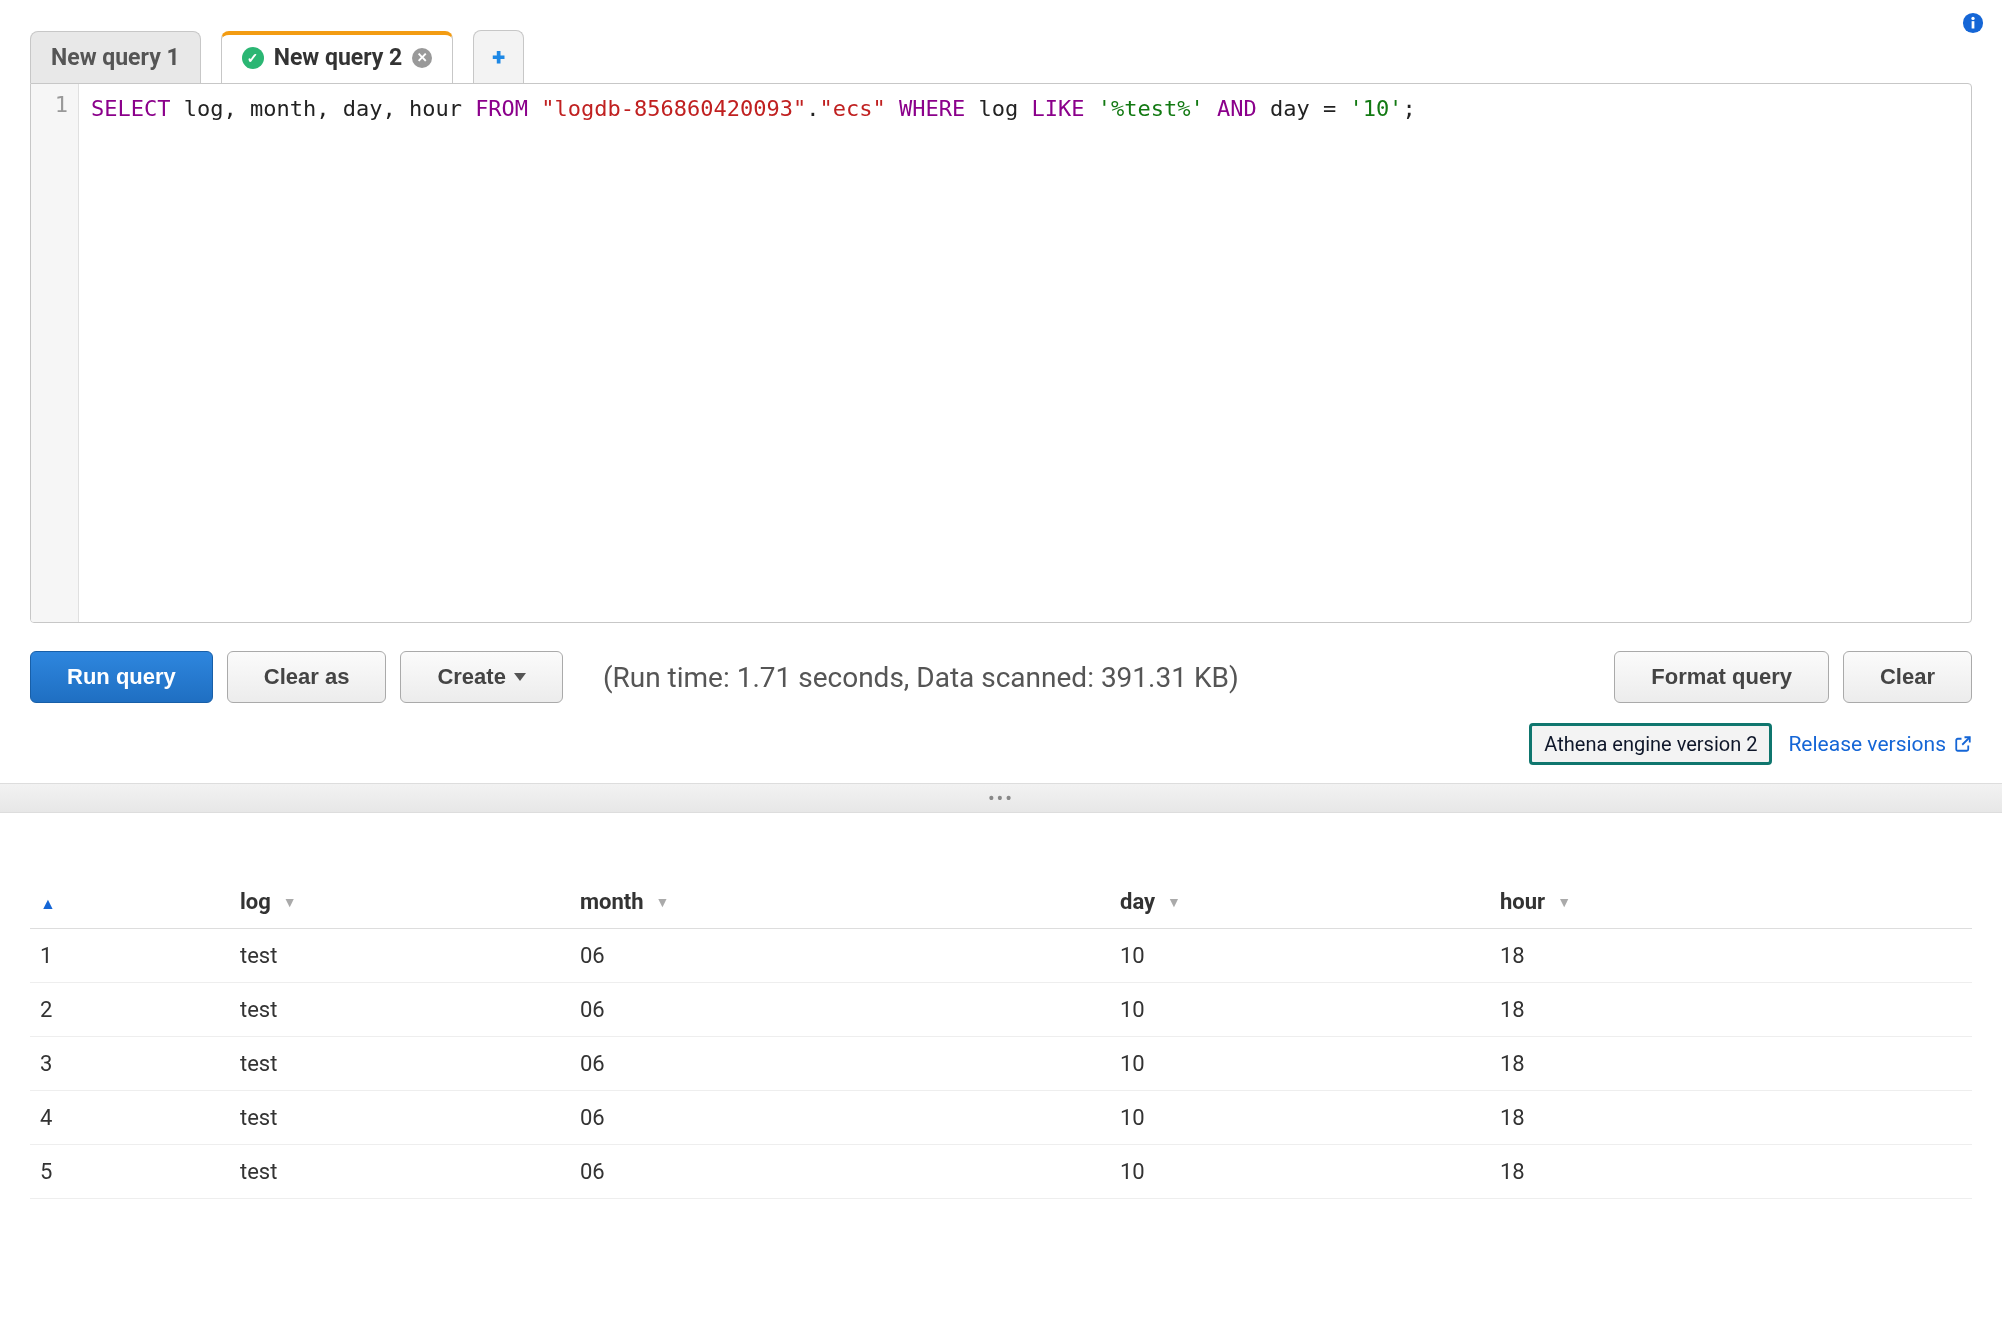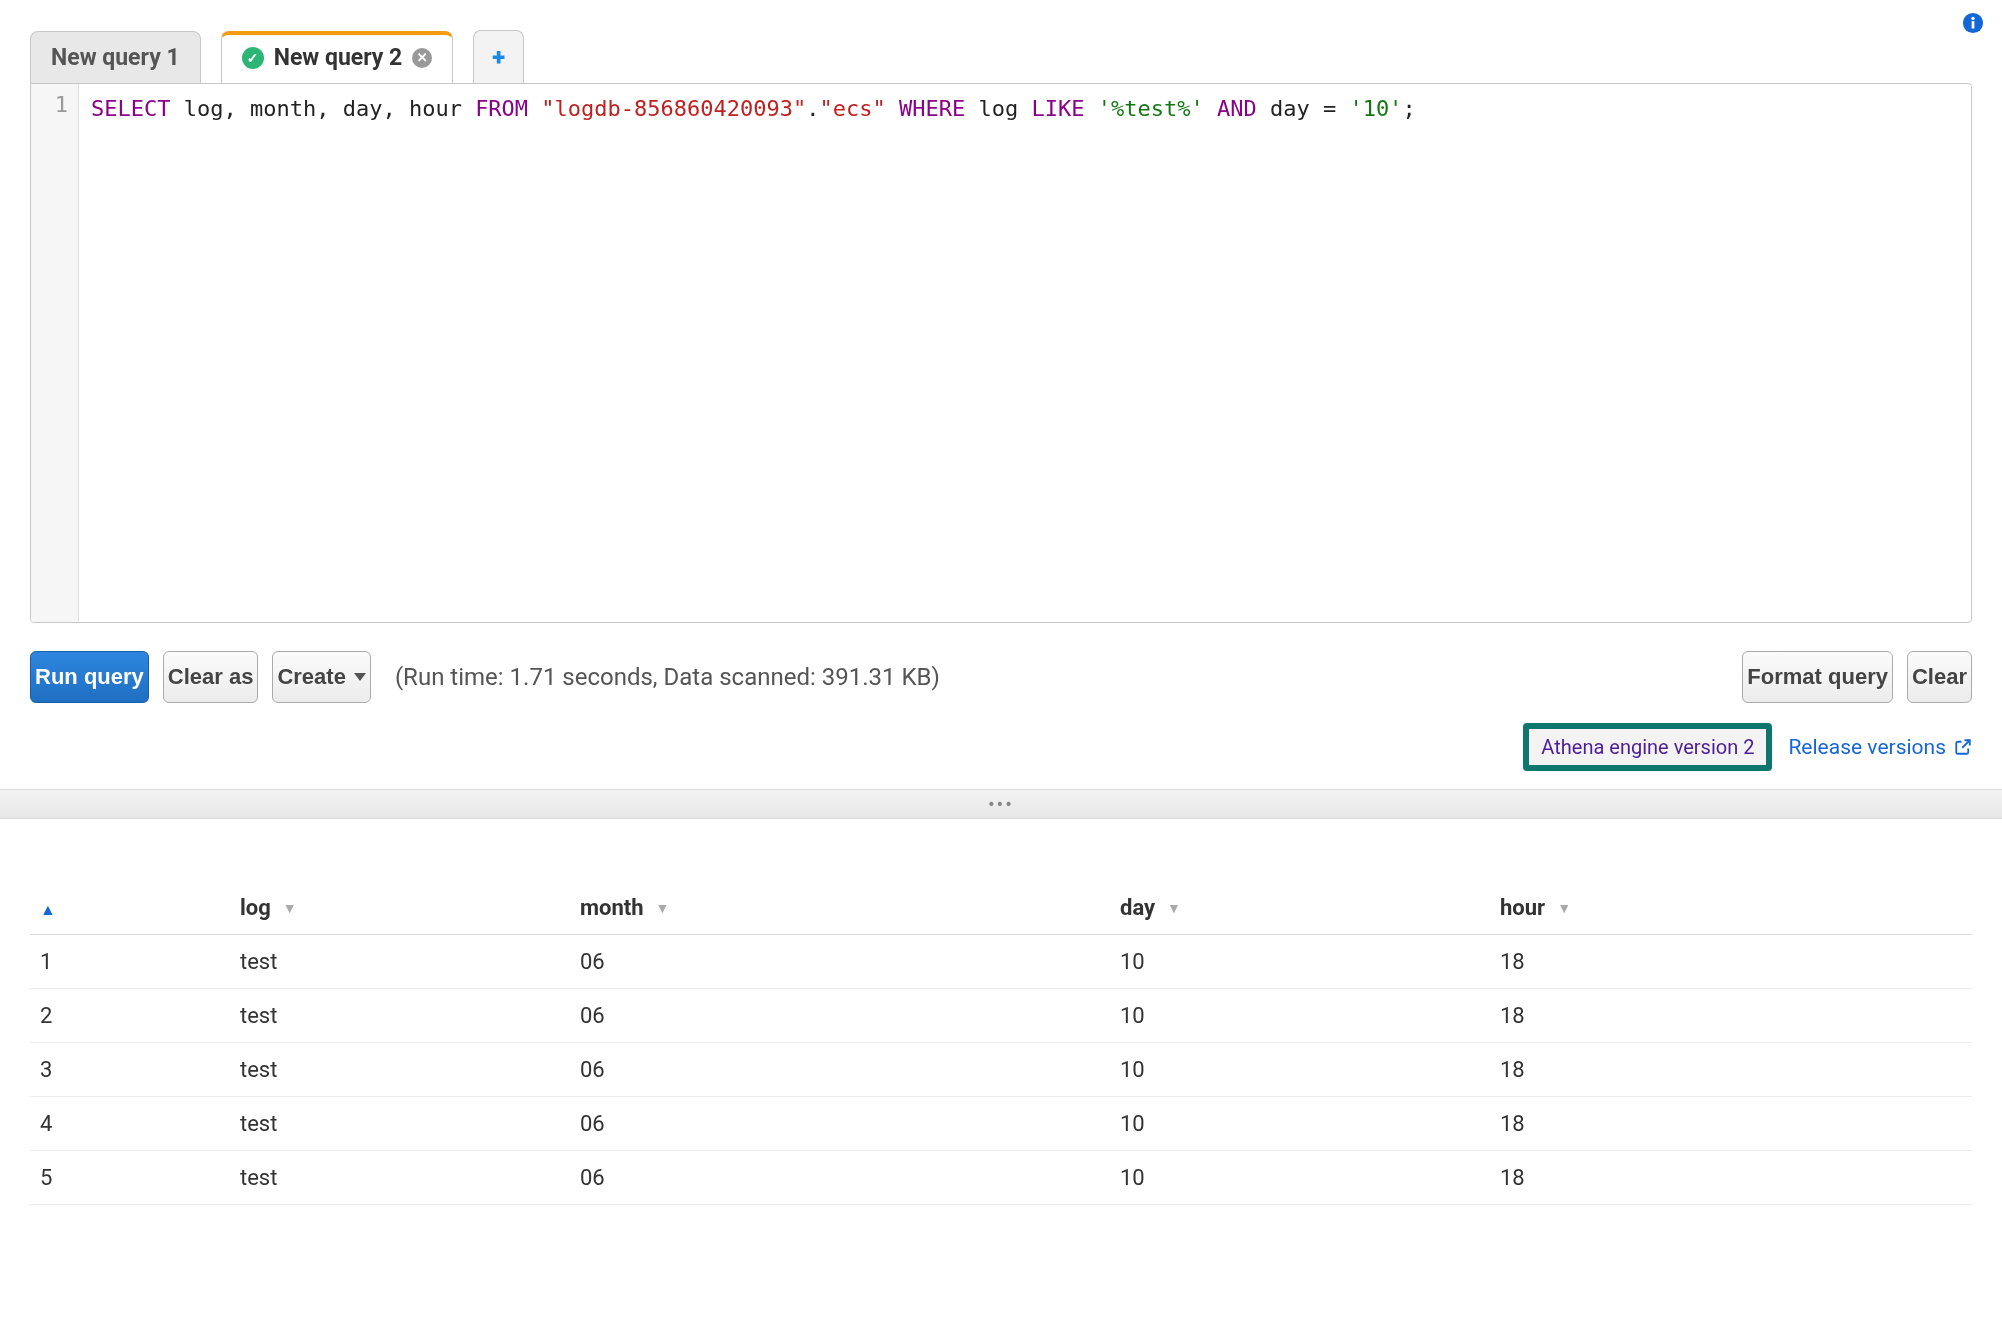--- a/index.html
+++ b/index.html
@@ -113,21 +113,21 @@
   .strgreen { color: #127912; }
   .toolbar {
     display: flex;
     align-items: center;
     gap: 14px;
     padding: 28px 30px 12px 30px;
   }
   .btn {
     border: 1px solid #aaa;
     border-radius: 6px;
-    padding: 12px 4px;
+    padding: 12px 36px;
     font-size: 22px;
     font-weight: 700;
     color: #444;
     background: linear-gradient(#fbfbfb, #ececec);
     cursor: pointer;
     display: inline-flex;
     align-items: center;
     gap: 8px;
   }
   .btn.primary {
@@ -137,38 +137,38 @@
   }
   .chev-down {
     display:inline-block;
     width:0;height:0;
     border-left:6px solid transparent;
     border-right:6px solid transparent;
     border-top:8px solid #555;
   }
   .runinfo {
     color: #555;
-    font-size: 24px;
-    margin-left: 10px;
+    font-size: 28px;
+    margin-left: 26px;
   }
   .spacer { flex: 1; }
   .hints-row {
     display: flex;
     align-items: center;
     padding: 8px 30px 18px 30px;
     color: #6b6b6b;
     font-size: 21px;
     gap: 16px;
   }
   .badge {
-    border: 6px solid #0f766e;
+    border: 3px solid #0f766e;
     border-radius: 4px;
     background: #f3f3f3;
     padding: 6px 12px;
-    color: #4c1d95;
+    color: #0f172a;
     font-size: 20px;
   }
   .link {
     color: #1566d6;
     text-decoration: none;
     display: inline-flex;
     align-items: center;
     gap: 8px;
     font-size: 21px;
   }

